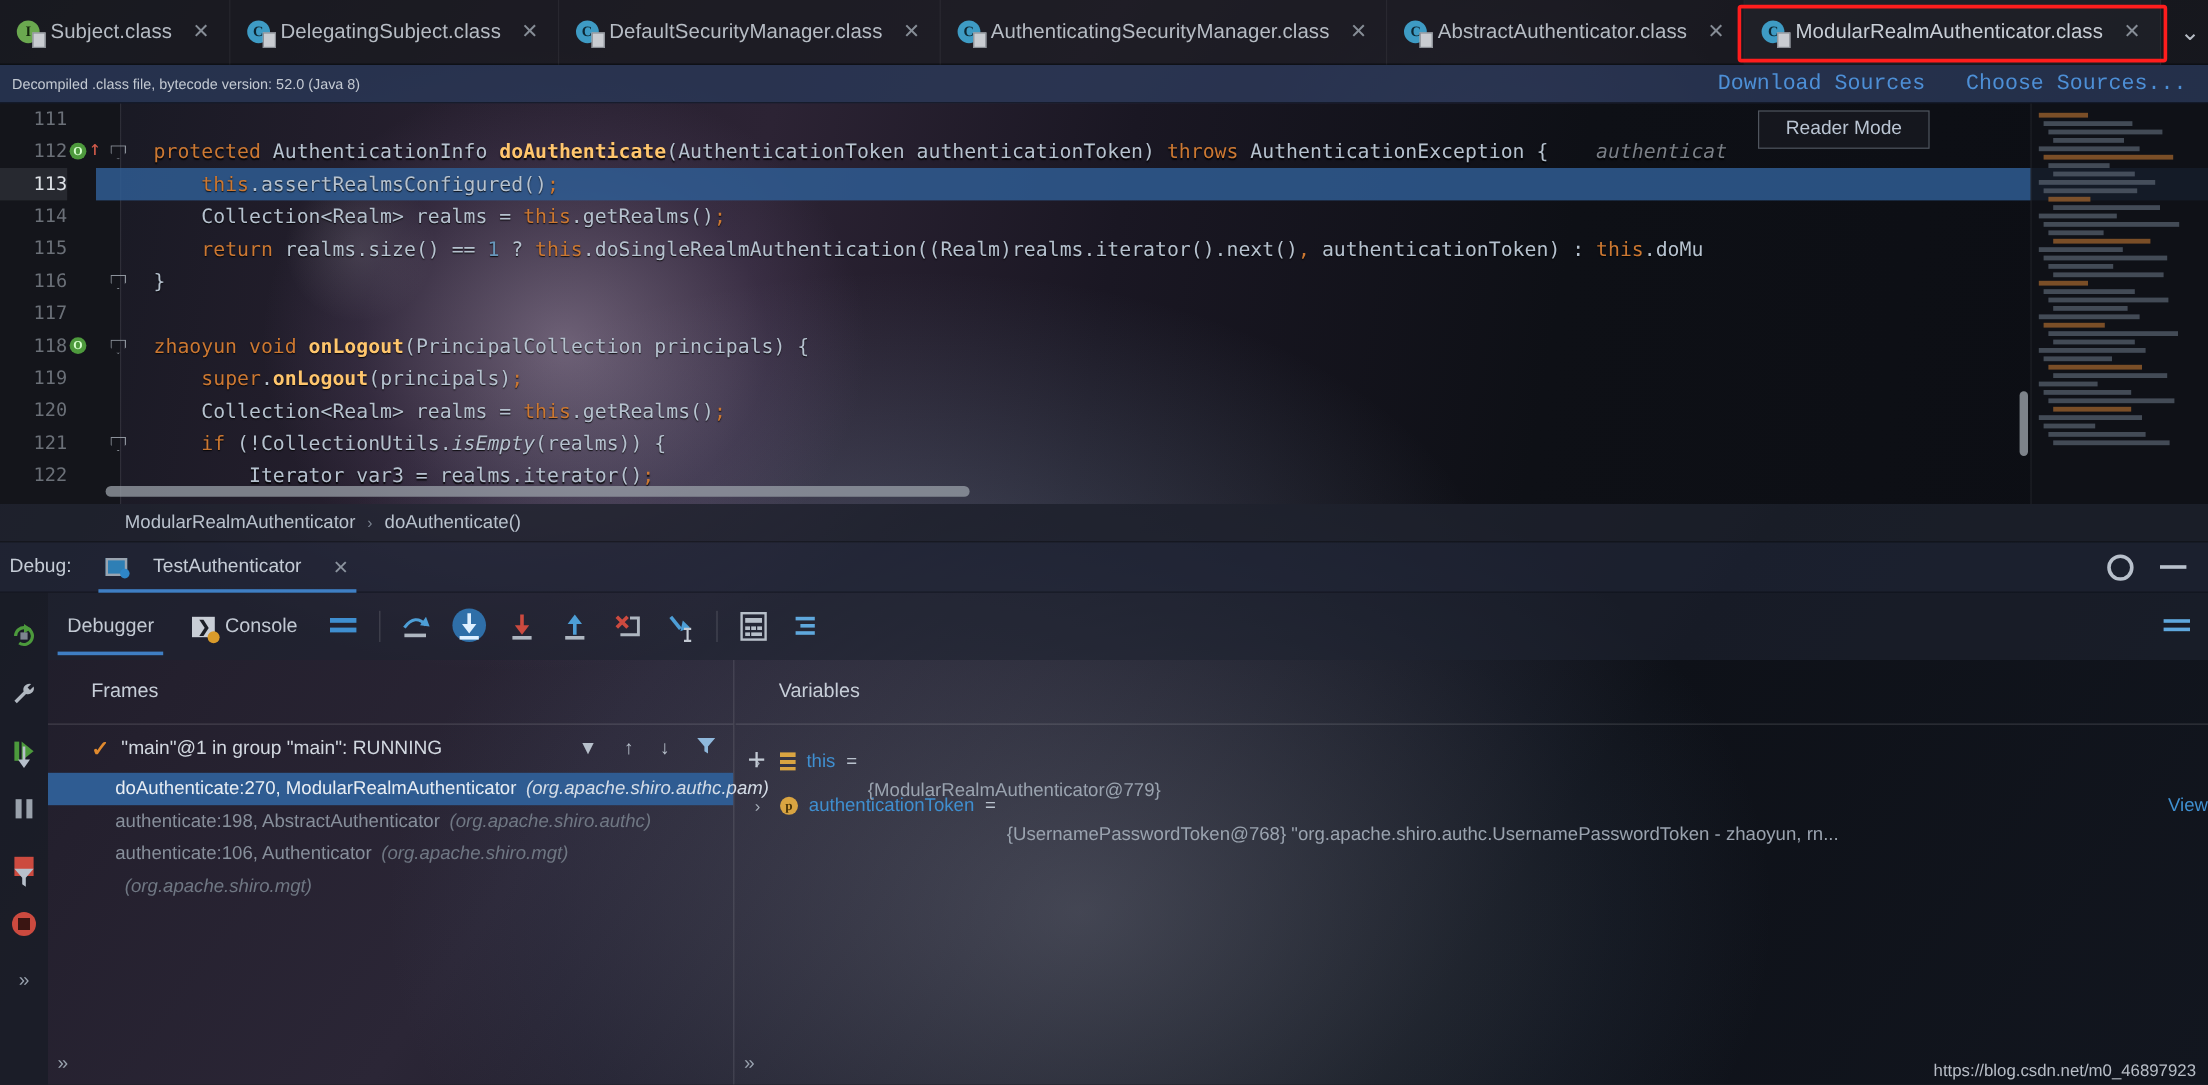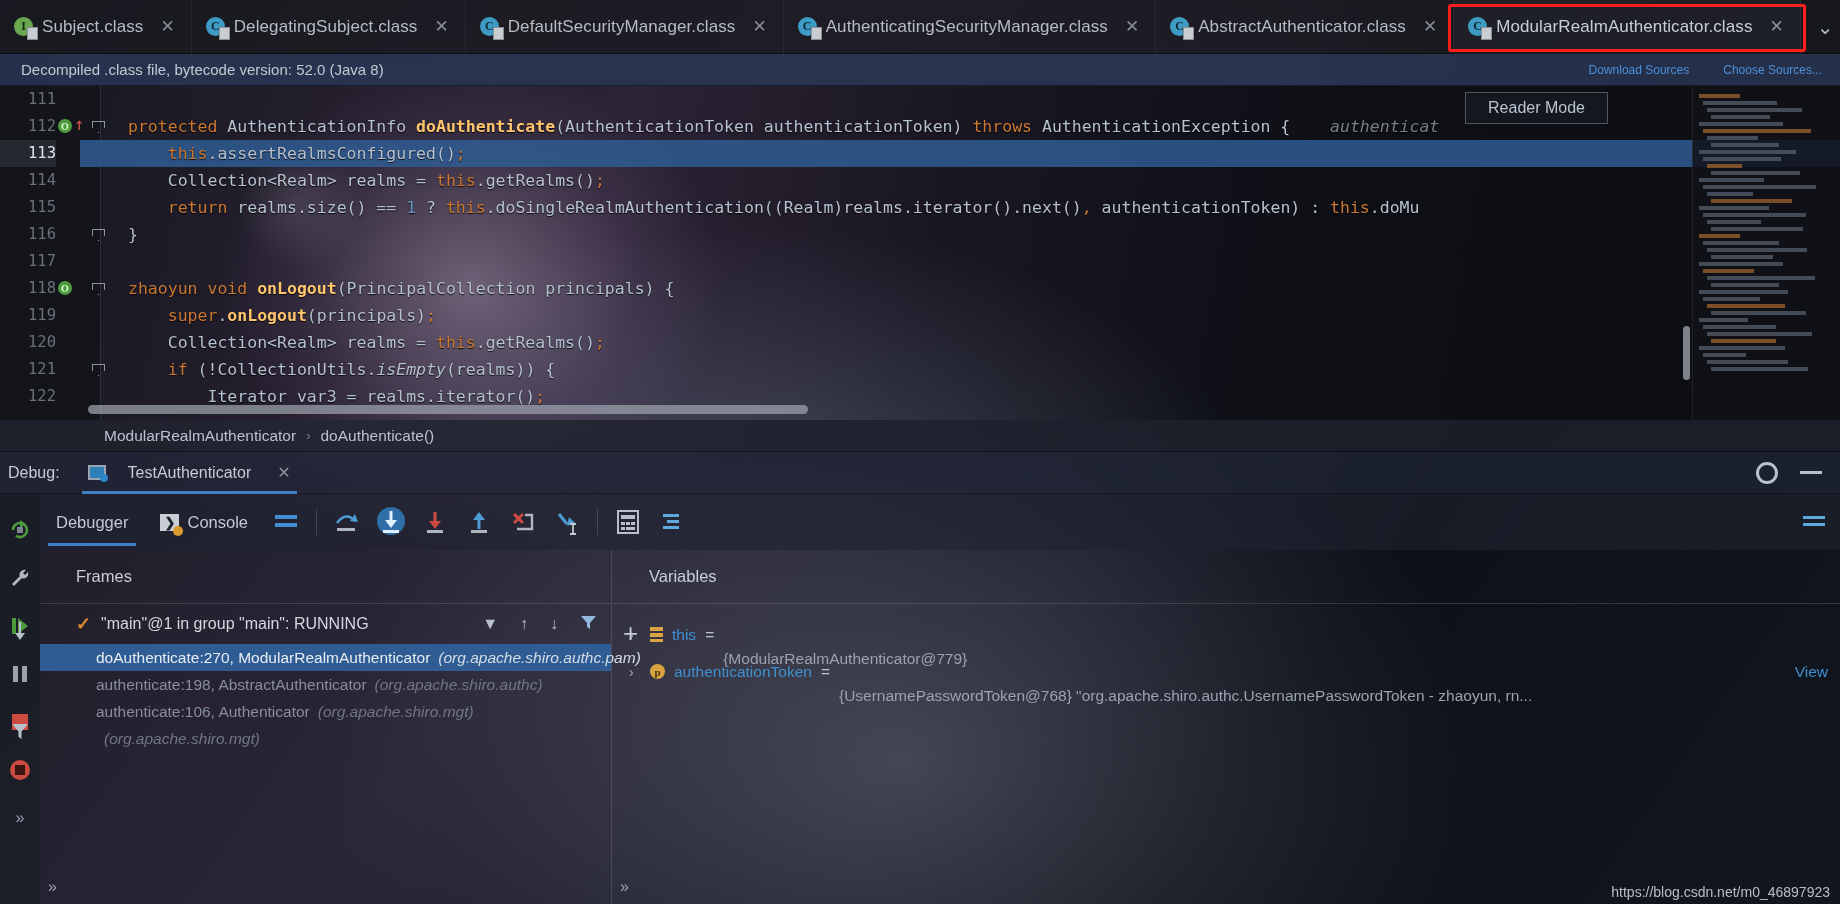--- a/index.html
+++ b/index.html
@@ -65,23 +65,23 @@
   }
 
   
   .notifbar {
     position:absolute; top:54px; left:0; width:1840px; height:32px;
     display:flex; align-items:center;
     background: rgba(42,56,88,.78);
     border-bottom:1px solid rgba(0,0,0,.45);
     z-index:4;
   }
-  .notiftext { color:#c3c9d2; font-size:15px; padding-left:21px; }
+  .notiftext { color:#c3c9d2; font-size:12px; padding-left:10px; }
   .notiflinks { margin-left:auto; display:flex; gap:34px; padding-right:18px; }
-  .notiflink { color:#4d8fd6; font-size:12px; }
+  .notiflink { color:#4d8fd6; font-size:18px;font-family:Liberation Mono, monospace; }
 
   
   .editor {
     position:absolute; top:86px; left:0; width:1840px; height:334px;
     overflow:hidden;
   }
   .editor-bg {
     position:absolute; inset:0;
     background:
       radial-gradient(ellipse 340px 300px at 470px 200px, rgba(205,185,215,.42), rgba(120,98,140,.18) 50%, rgba(0,0,0,0) 74%),
@@ -680,21 +680,21 @@
             <span class="vname">this</span>
             <span class="veq"> = </span>
             <span class="vval">{ModularRealmAuthenticator@779}</span>
           </div>
           <div class="var-row">
             <span class="caret">›</span>
             <span class="fieldicon p">p</span>
             <span class="vname">authenticationToken</span>
             <span class="veq"> = </span>
             <span class="vval">{UsernamePasswordToken@768} "org.apache.shiro.authc.UsernamePasswordToken - zhaoyun, rn...</span>
-            <span class="vmore" style="margin-left: auto; padding-right: 12px;">View</span>
+            <span class="vmore" style="margin-left: auto; ">View</span>
           </div>
         </div>
     </div>
   </div>
 
   <span class="chev-dbl2">»</span>
 
   <div class="watermark">https://blog.csdn.net/m0_46897923</div>
 </div>
 

